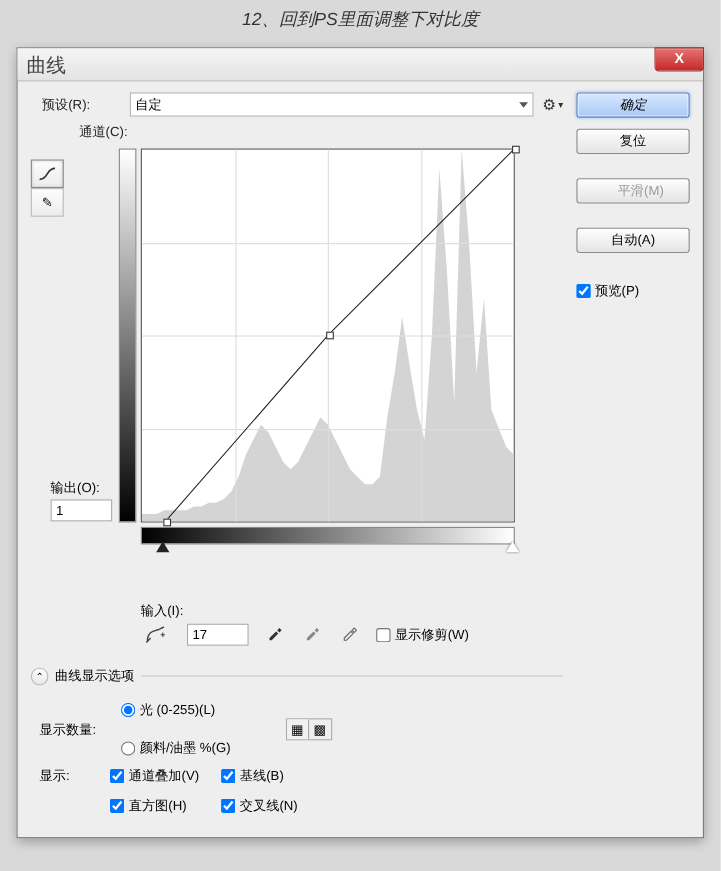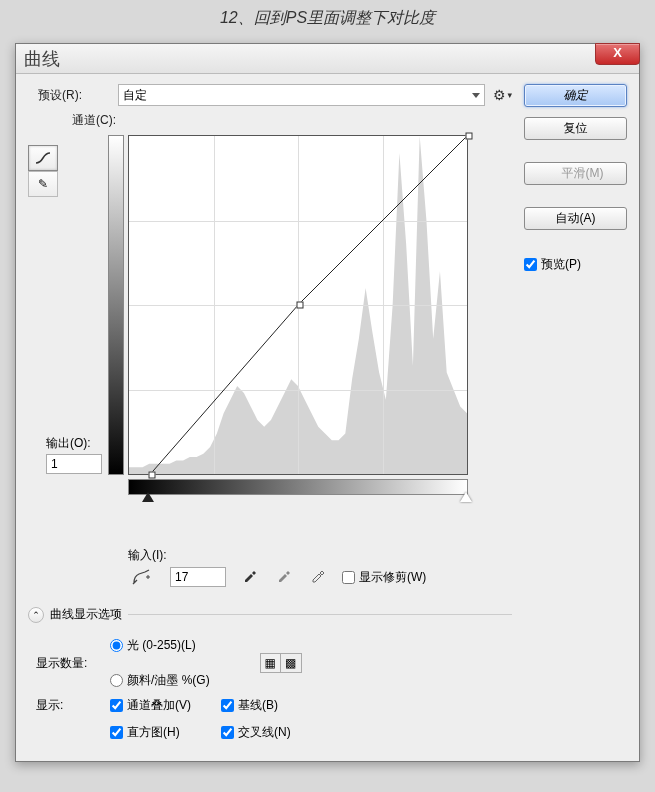--- a/index.html
+++ b/index.html
@@ -54,21 +54,21 @@
   .disc-arrow { width: 16px; height: 16px; border: 1px solid #bbb; border-radius: 8px; background: linear-gradient(#fff,#e8e8e8); text-align: center; line-height: 14px; font-size: 9px; cursor: pointer; }
   .disc-line { flex: 1; height: 1px; background: #ccc; }
   .options-block { margin-top: 14px; margin-left: 8px; }
   .opt-row { display: flex; align-items: center; gap: 10px; margin-bottom: 8px; }
   .opt-lbl { width: 64px; text-align: left; }
   .radio { display: inline-flex; align-items: center; gap: 4px; }
   .radio input { width: 13px; height: 13px; }
   .grid-icons { display: inline-flex; border: 1px solid #aaa; }
   .grid-icons span { width: 20px; height: 18px; display: flex; align-items: center; justify-content: center; font-size: 12px; cursor: pointer; }
   .grid-icons span:first-child { border-right: 1px solid #aaa; background: #f0f0f0; }
-  .show-row { display: flex; align-items: flex-start; gap: 10px; margin-top: 6px; }
+  .show-row { display: flex; align-items: flex-start; margin-top: 6px; }
   .check-col { display: flex; flex-direction: column; gap: 10px; }
   .btn { width: 100%; height: 23px; border: 1px solid #8a8a8a; border-radius: 3px; background: linear-gradient(#fefefe,#e4e4e4); text-align: center; line-height: 21px; cursor: pointer; margin-bottom: 10px; box-shadow: inset 0 1px 0 #fff; }
   .btn.primary { background: linear-gradient(#d8e8ff,#a9c8f5); border-color: #5a82c2; box-shadow: inset 0 0 0 1px #eaf2ff, 0 0 3px #8bb3ef; font-style: italic; }
   .btn.disabled { color: #999; cursor: default; padding-left: 14px; }
 </style>
 </head>
 <body>
 
 <div class="caption">12、回到PS里面调整下对比度</div>
 

